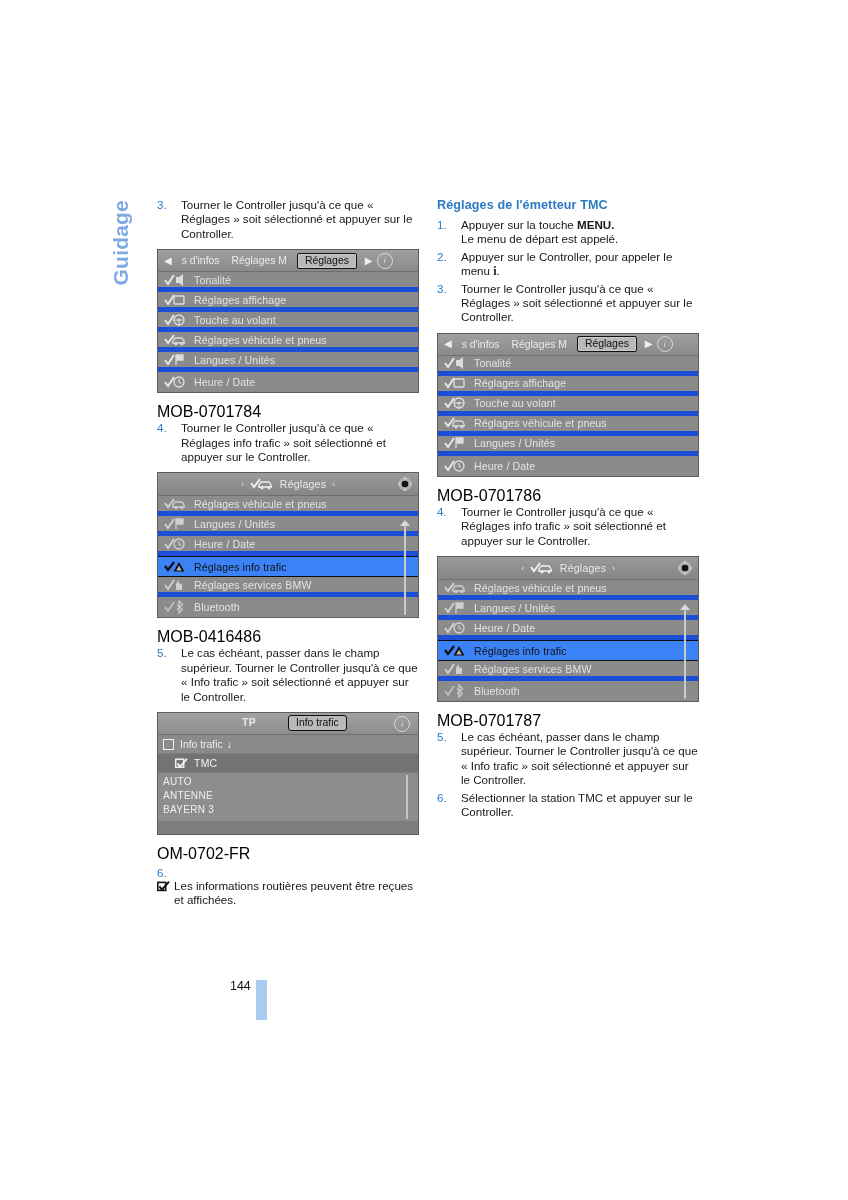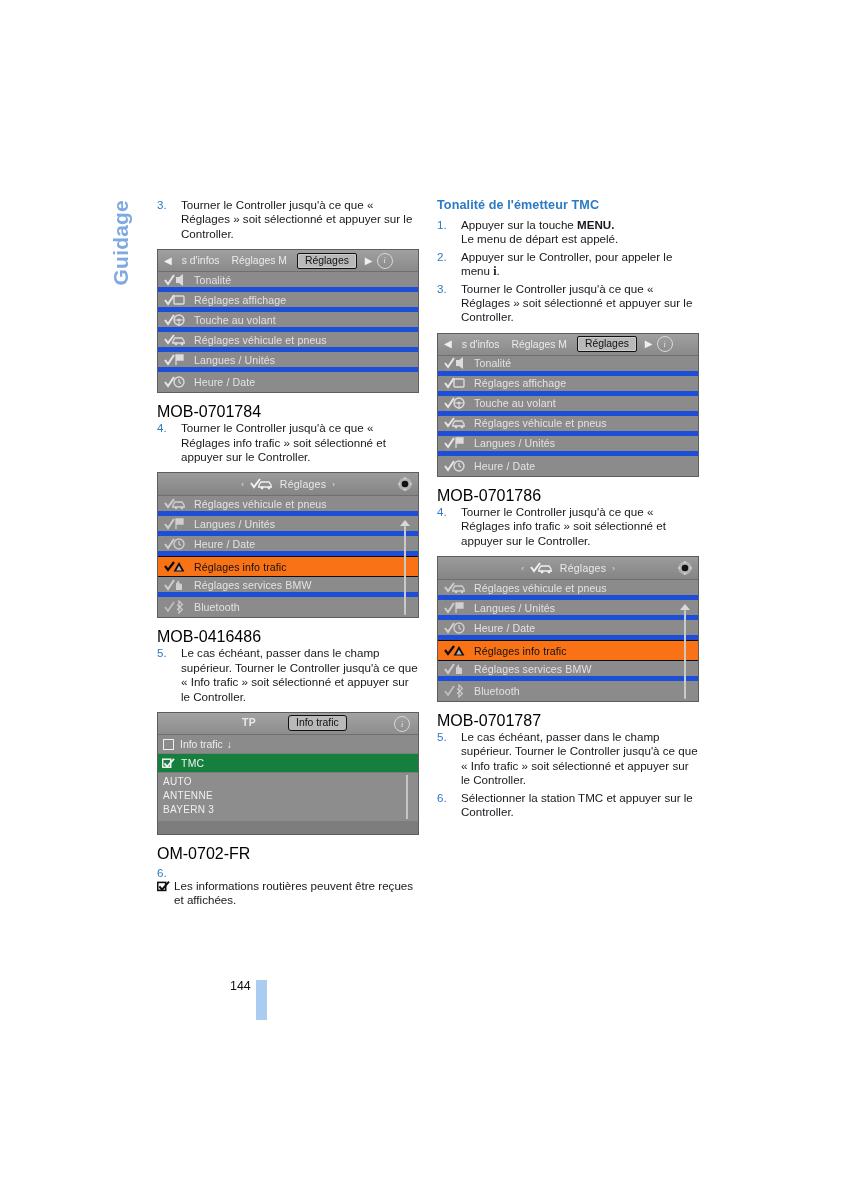--- a/index.html
+++ b/index.html
@@ -165,21 +165,21 @@
   }
   .row .ico{
     width:22px;height:14px;margin-right:8px;
     flex:0 0 22px;display:flex;align-items:center;
   }
   .row .txt{
     color:#e3e3e3;font-size:10.6px;white-space:nowrap;
     letter-spacing:.1px;
   }
   .row.selected{
-    background:#f97316;
+    background:#3b82f6;
     border-top:1.6px solid #0d0d0d;
     border-bottom:1.6px solid #0d0d0d;
     height:21px;
   }
   .row.selected .txt{color:#121212;}
 
   
   .track{
     position:absolute;right:9px;top:24px;bottom:2px;width:10px;
   }
@@ -216,22 +216,22 @@
     height:19px;display:flex;align-items:center;padding-left:5px;
     border-bottom:1px solid #7e7e7e;background:#8b8b8b;
     box-sizing:border-box;
   }
   .subrow .txt{color:#ededed;font-size:10.4px;}
   .subrow .bx{
     width:9px;height:9px;border:1.4px solid #f0f0f0;margin-right:6px;
     display:inline-block;
   }
   .tmcrow{
-    height:19px;display:flex;align-items:center;padding-left:4px;
-    background:#15803d;border-bottom:1px solid #7b7b7b;
+    height:19px;display:flex;align-items:center;padding-left:17px;
+    background:#737373;border-bottom:1px solid #7b7b7b;
     box-sizing:border-box;
   }
   .tmcrow .txt{color:#f2f2f2;font-size:10.4px;letter-spacing:.3px;}
   .stations{
     background:#8d8d8d;padding:2px 0 4px 5px;position:relative;
   }
   .stations .st{
     color:#f0f0f0;font-size:10px;line-height:14px;letter-spacing:.3px;
   }
   .stations .sbar{
@@ -490,21 +490,21 @@
             <rect x="0.7" y="1.4" width="8" height="8" stroke="#111" stroke-width="1.6" fill="none"></rect>
             <path d="M2.4 5.4l2.6 3.3L12 0.7" stroke="#111" stroke-width="2" fill="none"></path>
           </svg>
       </span>
       <span>Les informations routières peuvent être reçues et affichées.</span>
     </div>
   </div>
 
   <div class="col col-right">
 
-    <h2 class="sec-title">Tonalité de l'émetteur TMC</h2>
+    <h2 class="sec-title">Réglages de l'émetteur TMC</h2>
 
     <ol class="steps">
       <li>
         <span class="num">1.</span>
         <span>Appuyer sur la touche </span><b class="kw">MENU.</b>
         <span class="sub">Le menu de départ est appelé.</span>
       </li>
       <li>
         <span class="num">2.</span>
         <span>Appuyer sur le Controller, pour appeler le menu </span><i class="info-i">i</i><span>.</span>

